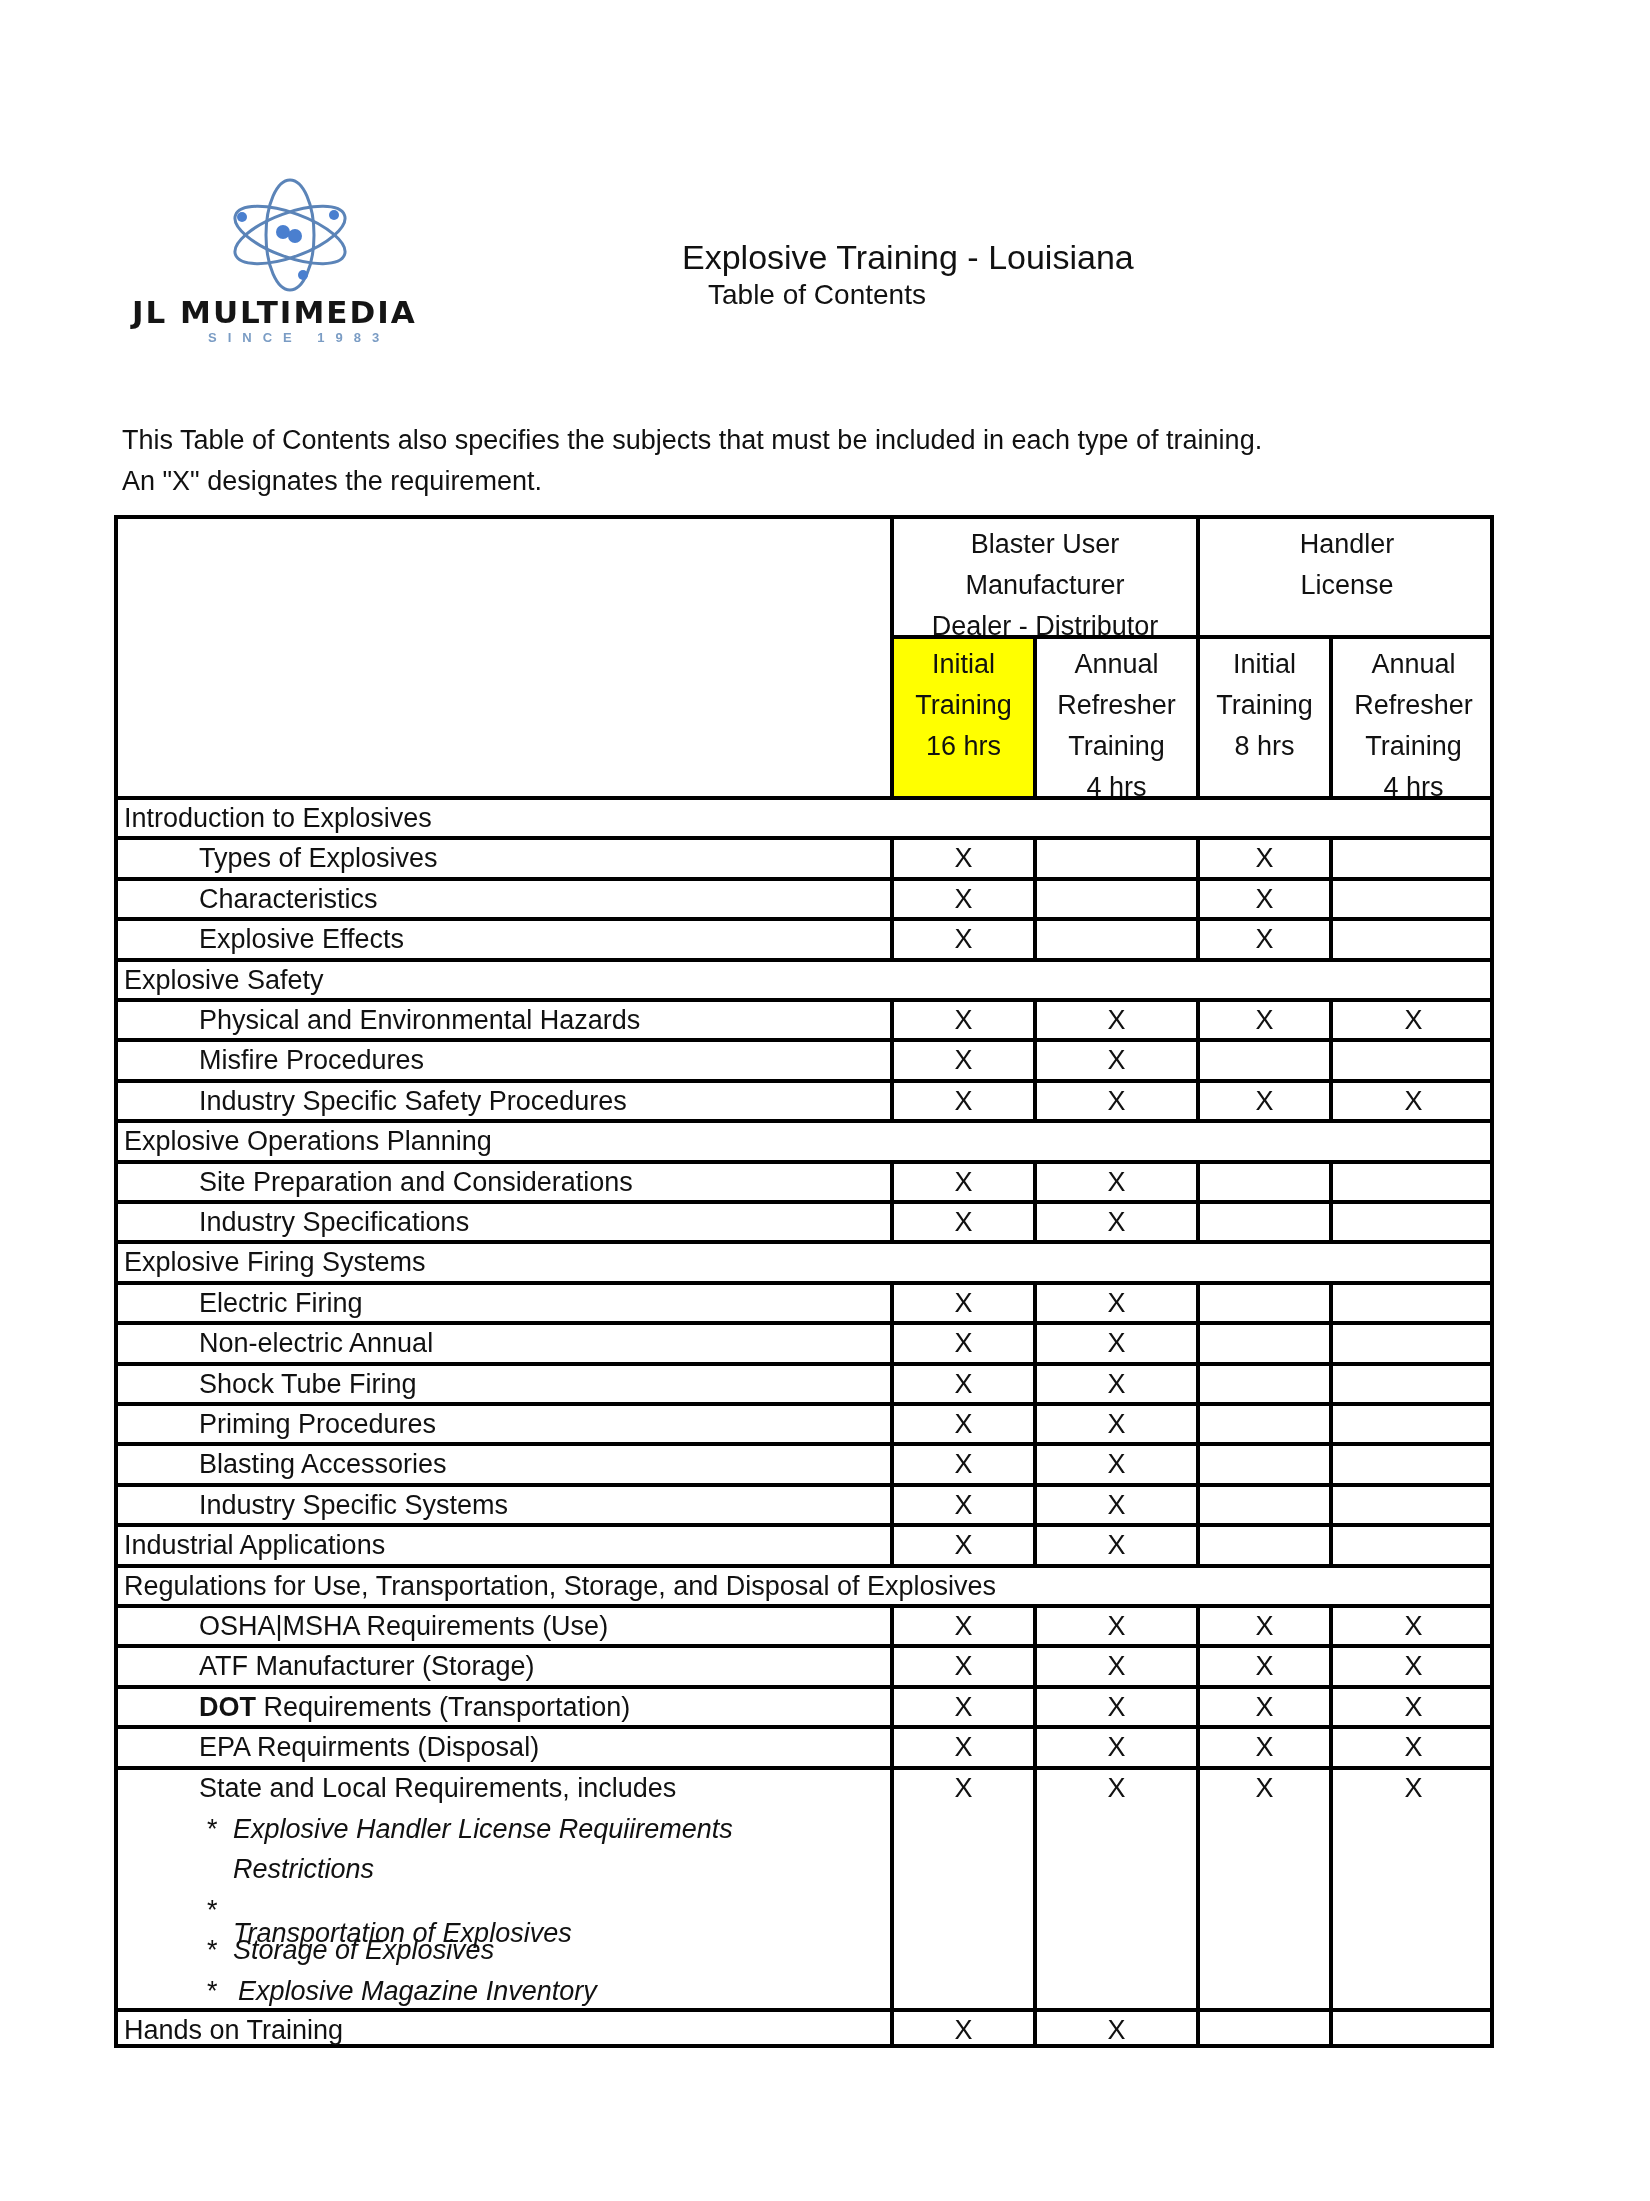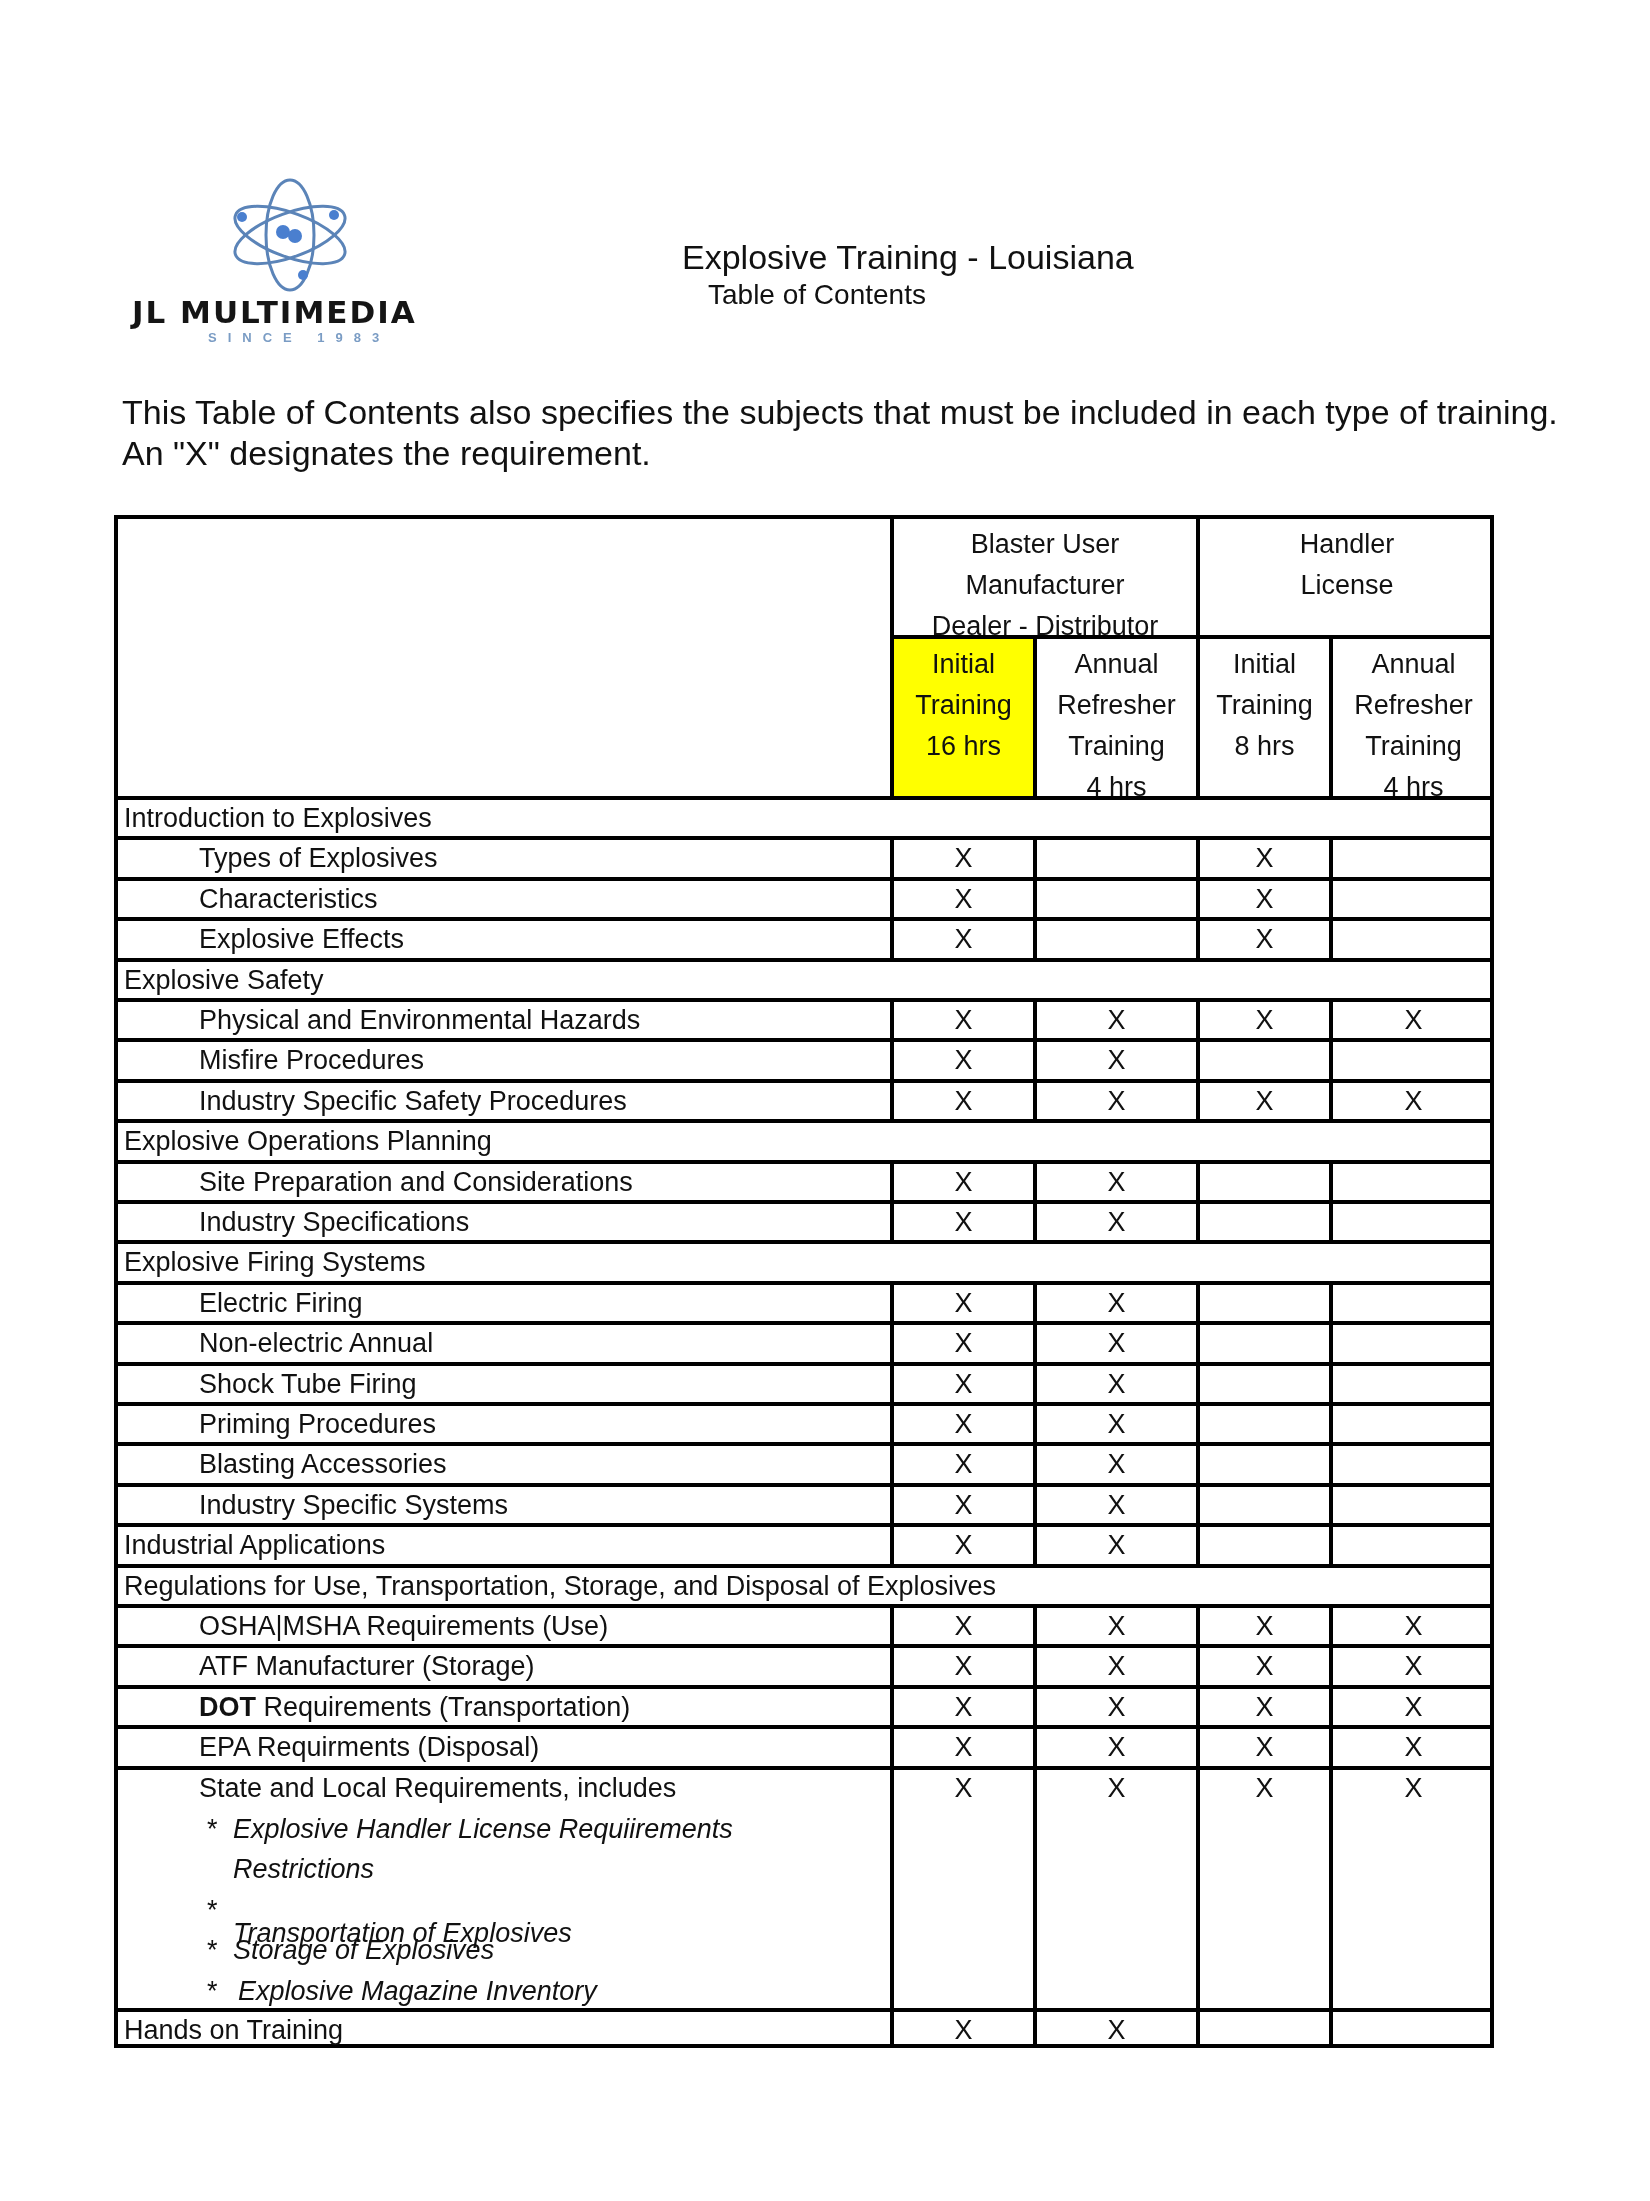--- a/index.html
+++ b/index.html
@@ -9,21 +9,21 @@
 
   
   .logo { left:120px; top:170px; width:380px; height:180px; }
   .logo-name { position:absolute; left:12px; top:124px; font-family:"DejaVu Sans", sans-serif;
                font-weight:bold; font-size:31px; letter-spacing:2px; color:#151515; white-space:nowrap; }
   .logo-since { position:absolute; left:88px; top:160px; font-size:13px; letter-spacing:11px;
                 color:#7a9cc4; font-weight:bold; white-space:nowrap; }
 
   .doc-title { left:682px; top:238px; font-size:34px; white-space:nowrap; }
   .doc-subtitle { left:708px; top:279px; font-size:28px; white-space:nowrap; }
-  .intro { left:122px; top:392px; font-size:34px; line-height:41px; white-space:nowrap; }
+  .intro { left:122px; top:420px; font-size:27px; line-height:41px; white-space:nowrap; }
 
   
   .tbl { position:absolute; left:114px; top:515px; width:1380px; height:1533px;
          border:4px solid #000; box-sizing:border-box; }
   .line-h { position:absolute; height:4px; background:#000; }
   .line-v { position:absolute; width:4px; background:#000; }
   .cell { position:absolute; box-sizing:border-box; font-size:27px; }
   .hcell { display:flex; flex-direction:column; align-items:center; justify-content:flex-start;
            text-align:center; line-height:41px; padding-top:5px; }
   .hcell span { display:block; white-space:nowrap; }

